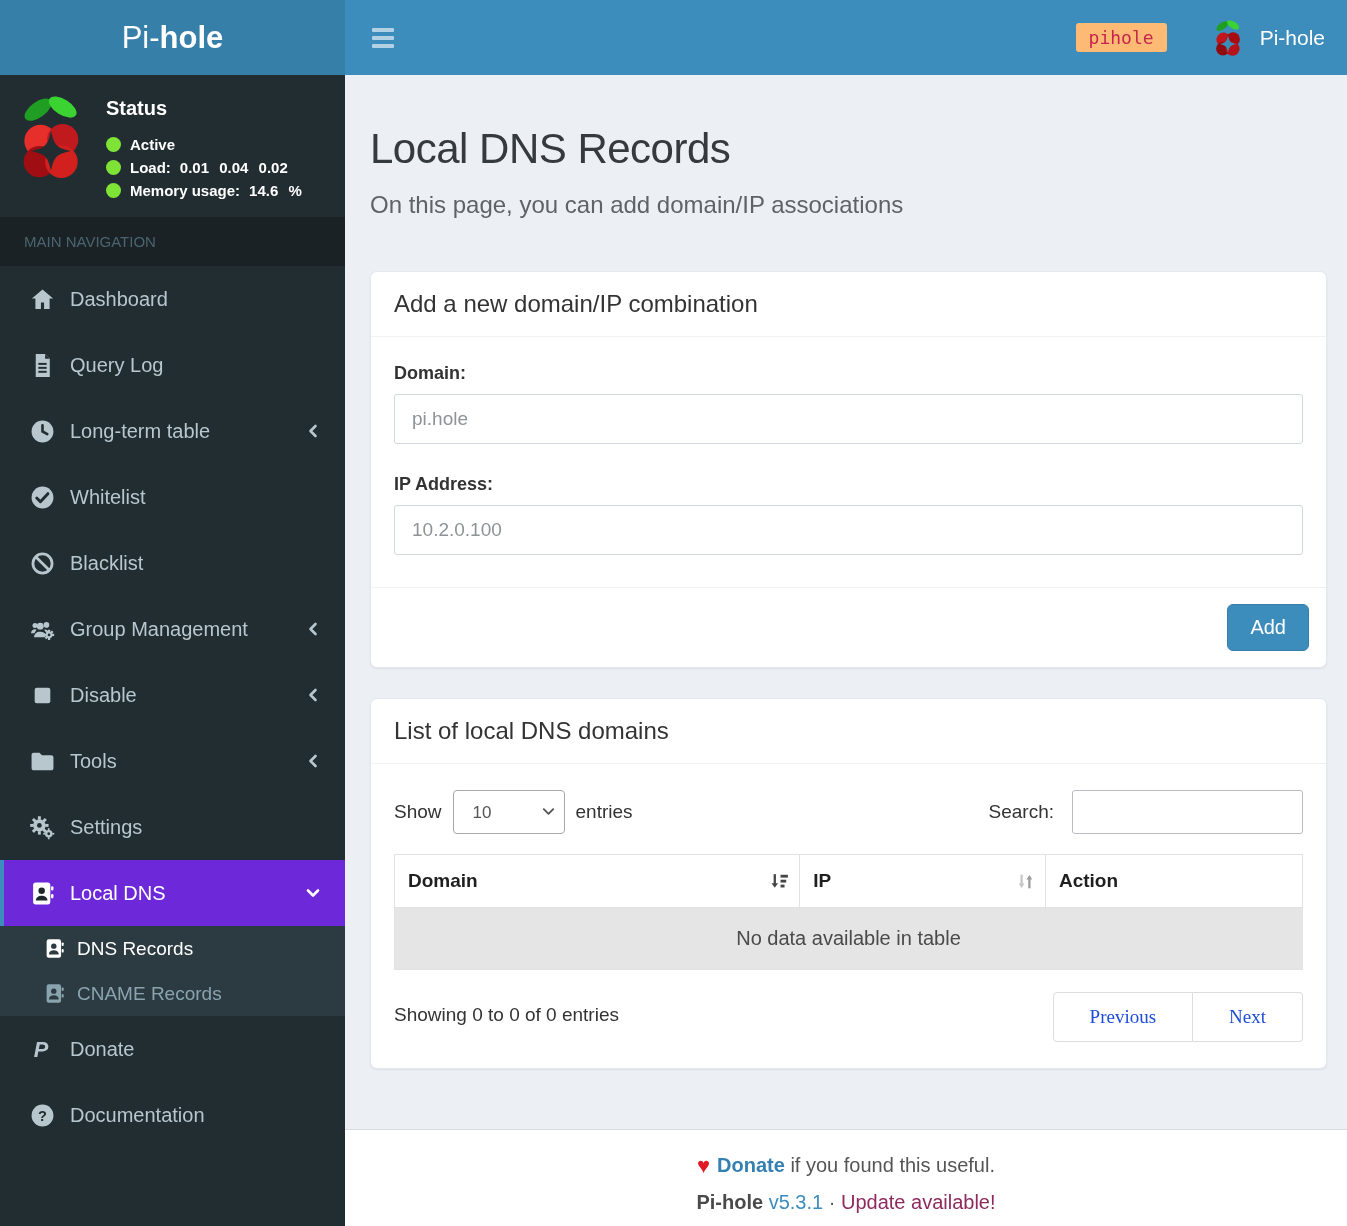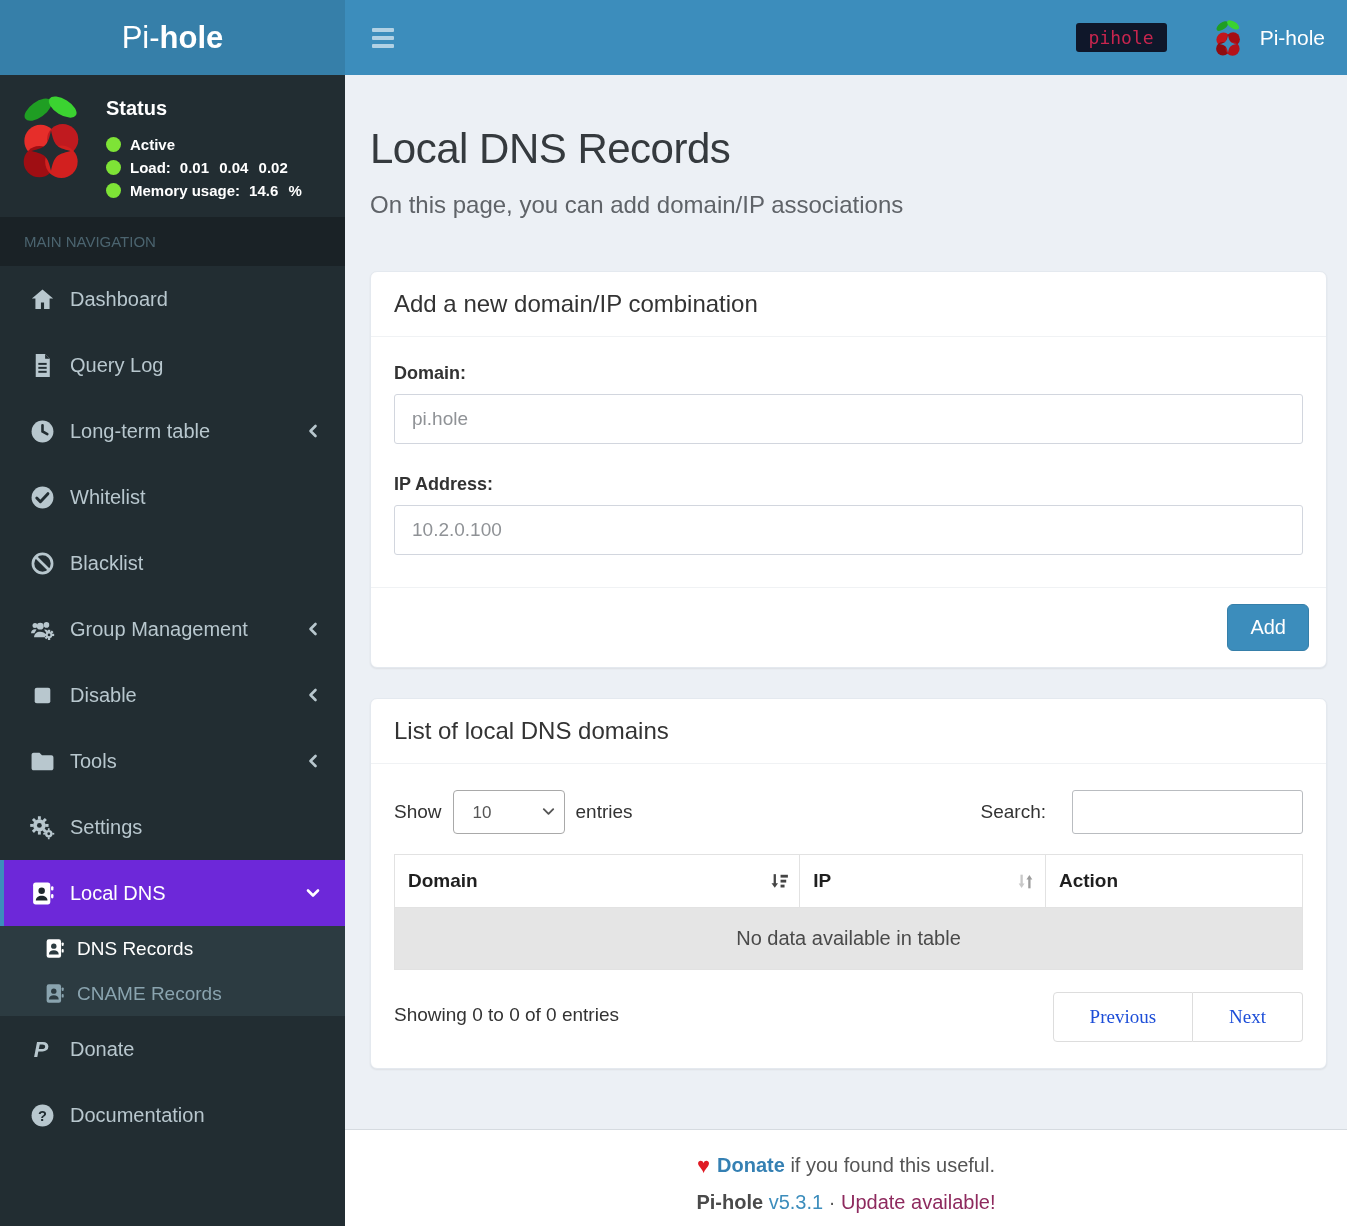--- a/index.html
+++ b/index.html
@@ -41,21 +41,21 @@
   .submenu .nav-item { height:45px; font-size:19px; color:#8aa4af; padding-left:44px; }
   .submenu .nav-item .nav-icon { width:21px; height:21px; margin-right:12px; }
   .submenu .nav-item.active-sub { color:#fff; }
 
   
   .main { position:absolute; left:345px; top:0; width:1002px; height:1226px; }
   .topbar { height:75px; background:#3c8dbc; display:flex; align-items:center; padding:0 22px 0 23px; --hole:#3c8dbc; }
   .hamburger { display:flex; flex-direction:column; gap:4px; cursor:pointer; padding:4px; }
   .hamburger span { width:22px; height:4px; background:rgba(255,255,255,.6); border-radius:1px; }
   .topbar-right { margin-left:auto; display:flex; align-items:center; gap:44px; }
-  .host-badge { background:#0f172a; color:#c7254e; font-family:"DejaVu Sans Mono","Liberation Mono",monospace; font-size:18px; padding:4px 13px; border-radius:3px; }
+  .host-badge { background:#fdba74; color:#c7254e; font-family:"DejaVu Sans Mono","Liberation Mono",monospace; font-size:18px; padding:4px 13px; border-radius:3px; }
   .topbar-brand { display:flex; align-items:center; gap:15px; color:#fff; font-size:21px; }
   .rasp-small svg { width:34px; height:44px; }
 
   .content { padding:50px 20px 0 25px; }
   .page-title { font-size:42px; font-weight:400; color:#353a3e; letter-spacing:-0.5px; }
   .page-subtitle { font-size:24px; color:#5f6368; margin:18px 0 52px; }
 
   .card { background:#fff; border:1px solid #e4e9ef; border-radius:7px; box-shadow:0 1px 2px rgba(0,0,0,.07); margin-bottom:30px; }
   .card-header { padding:18px 23px; font-size:24px; color:#333; border-bottom:1px solid #f0f2f4; }
   .card-body { padding:26px 23px; }
@@ -70,21 +70,21 @@
   .card-footer { border-top:1px solid #f0f2f4; padding:16px 17px; display:flex; justify-content:flex-end; }
   .btn-add { background:#3c8dbc; border:1px solid #367fa9; color:#fff; font-size:20px; font-family:inherit; padding:11px 22px; border-radius:6px; cursor:pointer; }
 
   .table-controls { display:flex; align-items:center; margin-bottom:20px; font-size:19px; color:#333; }
   .select-wrap { position:relative; margin:0 11px; }
   .length-select {
     appearance:none; -webkit-appearance:none; width:112px; height:44px; background:#fff;
     border:1px solid #a9a9a9; border-radius:4px; font-size:17px; color:#555; font-family:inherit; padding:0 28px 0 19px;
   }
   .select-chevron { position:absolute; right:9px; top:14px; width:15px; height:15px; color:#555; pointer-events:none; }
-  .search-wrap { margin-left:auto; display:flex; align-items:center; gap:26px; }
+  .search-wrap { margin-left:auto; display:flex; align-items:center; gap:18px; }
   .search-input { width:231px; height:44px; border:1px solid #b9bcc0; border-radius:3px; padding:0 10px; font-size:18px; font-family:inherit; color:#555; outline:none; }
 
   .dns-table { width:100%; border-collapse:collapse; border:1px solid #ececec; }
   .dns-table th {
     font-size:19px; font-weight:700; color:#1f1f1f; text-align:left;
     padding:15px 34px 15px 13px; border:1px solid #e2e2e2; position:relative; cursor:pointer;
   }
   .sort-icon { position:absolute; right:9px; top:16px; width:21px; height:21px; }
   .empty-cell { background:#e5e5e5; text-align:center; font-size:20px; color:#4a4a4a; padding:19px 10px; border:1px solid #e2e2e2; }
 

